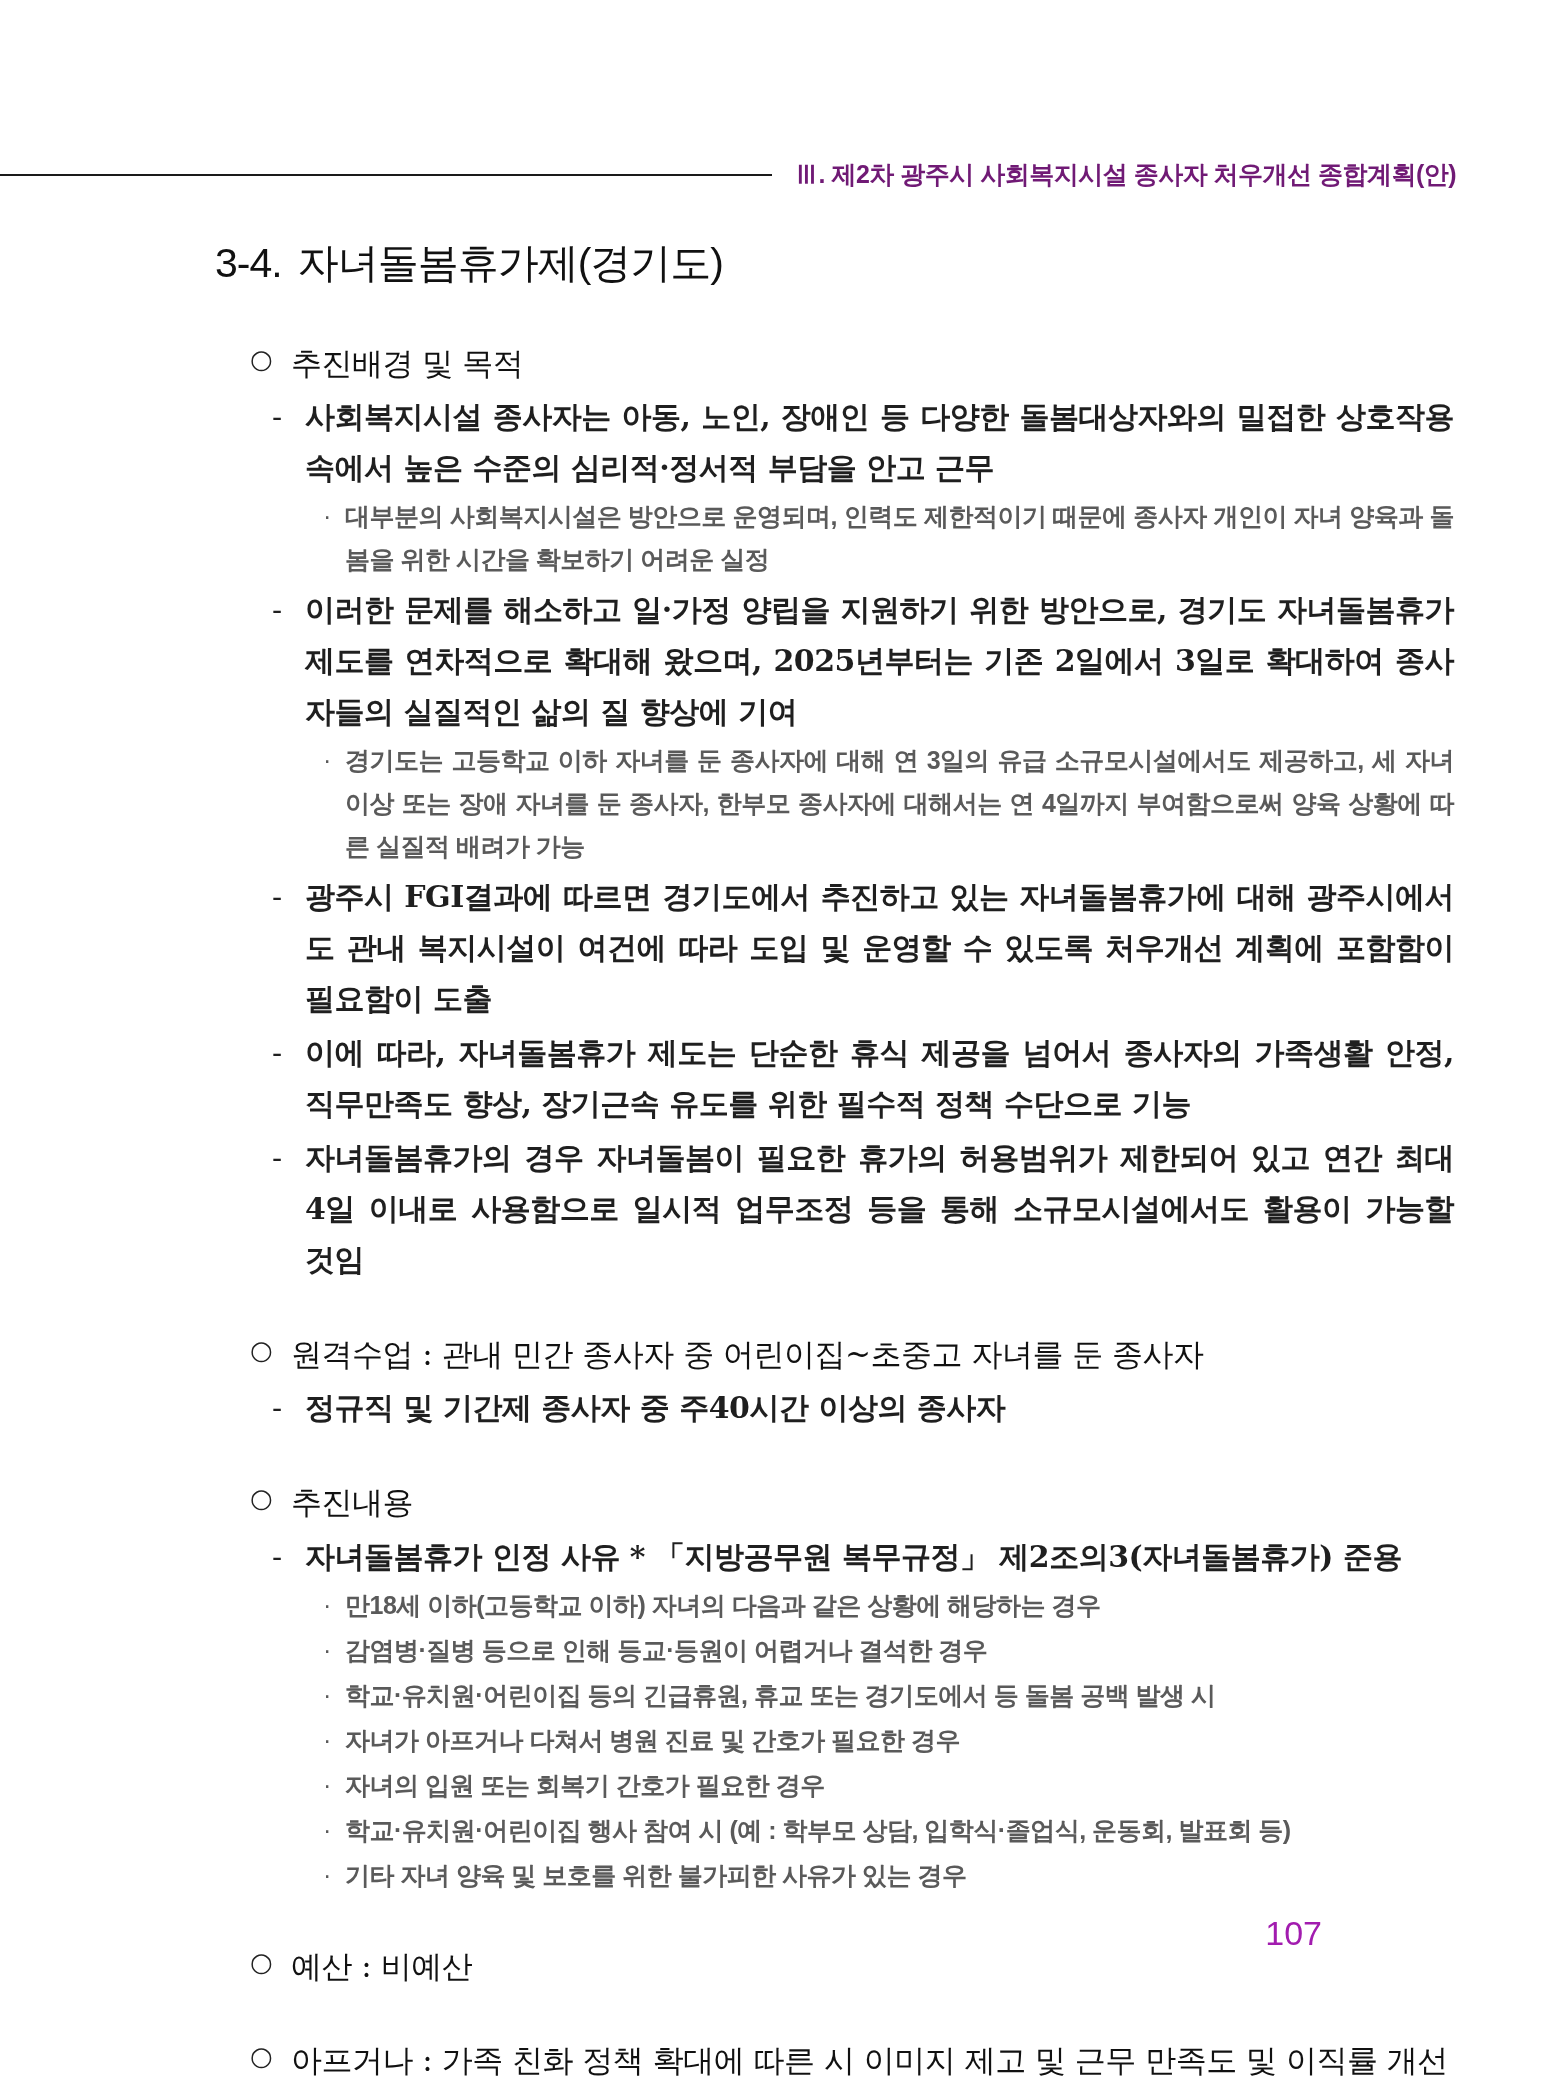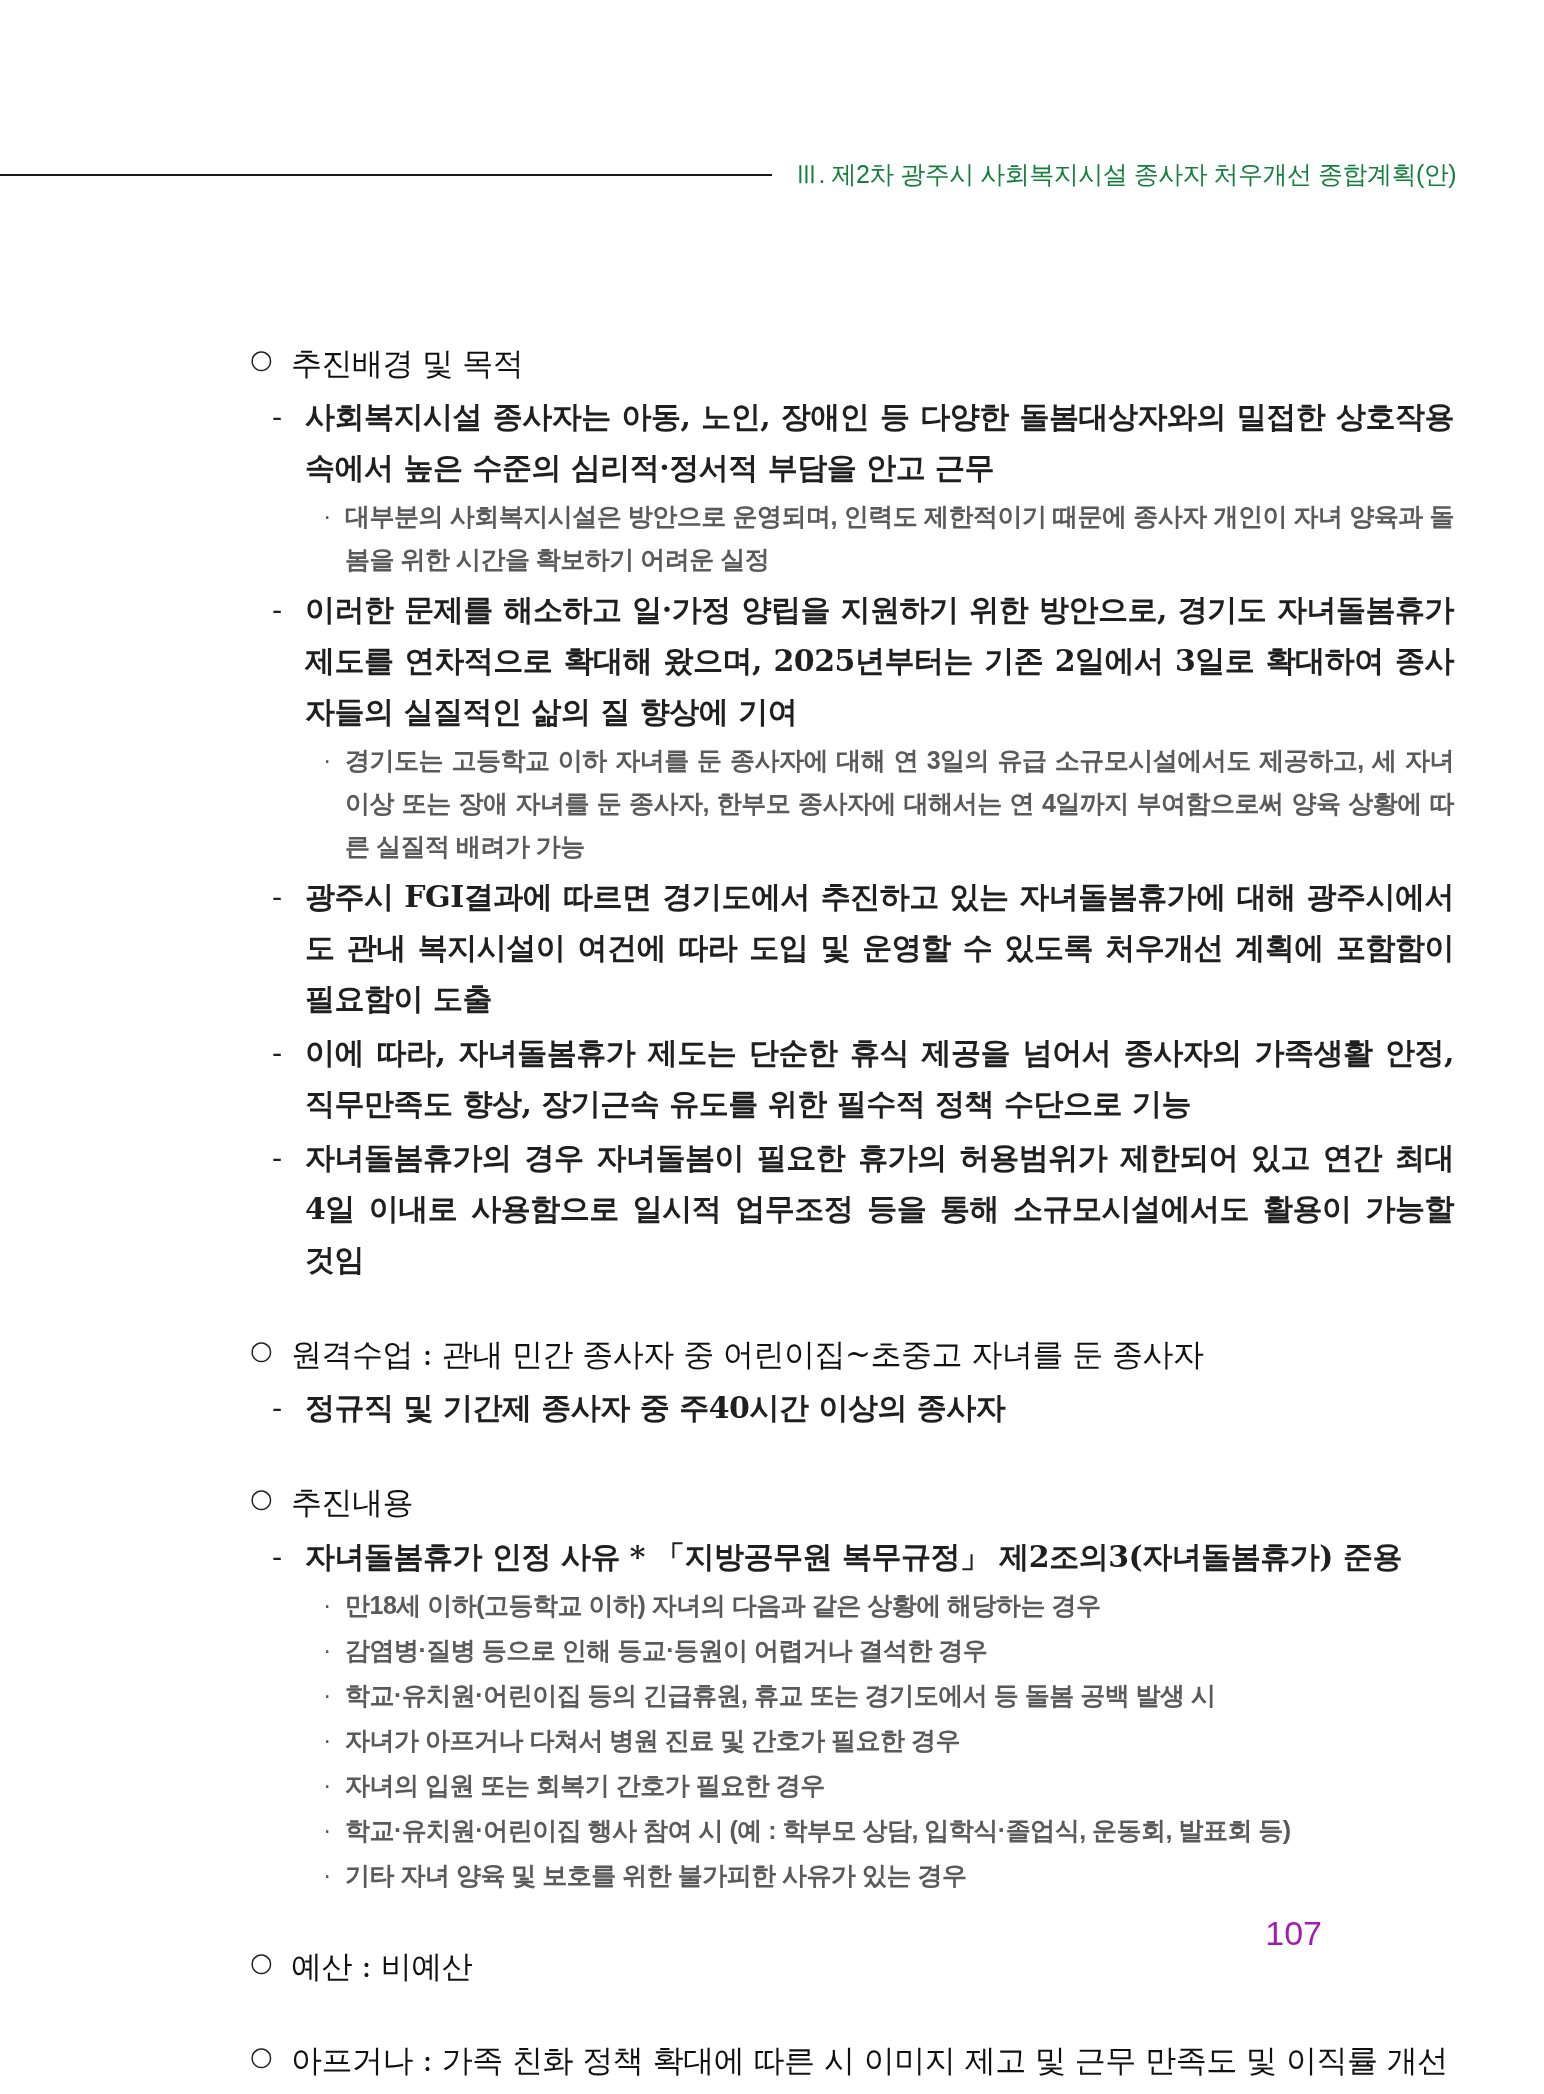--- a/index.html
+++ b/index.html
@@ -30,23 +30,23 @@
   }
   .header-rule {
     flex: none;
     width: 772px;
     height: 0;
     border-top: 2px solid #1a1a1a;
   }
   .header-title {
     margin-left: 22px;
     font-size: 25px;
-    font-weight: normal;
-    letter-spacing: -0.5px;
-    color: #15803d;
+    font-weight: bold;
+    letter-spacing: -0.5px;
+    color: #701a75;
     white-space: nowrap;
   }
   
   .doc-title {
     position: absolute;
     top: 236px;
     left: 215px;
     margin: 0;
     font-size: 41px;
     font-weight: 500;
@@ -124,20 +124,23 @@
 </head>
 <body>
 
 <div class="page">
 
   <header class="doc-header">
     <div class="header-rule"></div>
     <div class="header-title">Ⅲ. 제2차 광주시 사회복지시설 종사자 처우개선 종합계획(안)</div>
   </header>
 
+  <h1 class="doc-title">
+    <span class="num">3-4.</span><span>자녀돌봄휴가제(경기도)</span>
+  </h1>
 
   <main class="content">
 
     <section class="sec first">
       <div class="sec-heading">
         <span class="marker">○</span>
         <span class="htext">추진배경 및 목적</span>
       </div>
       <div class="item dash">
         <span class="marker">-</span>

